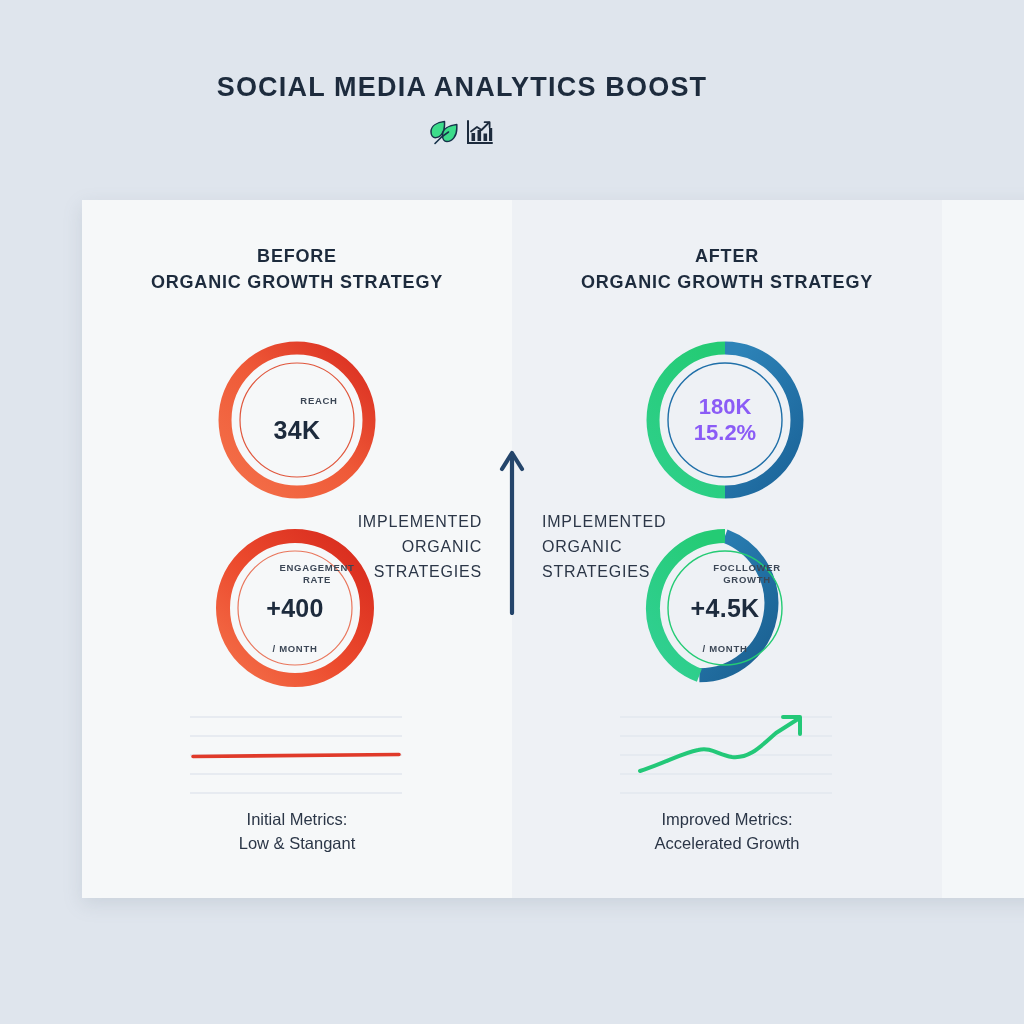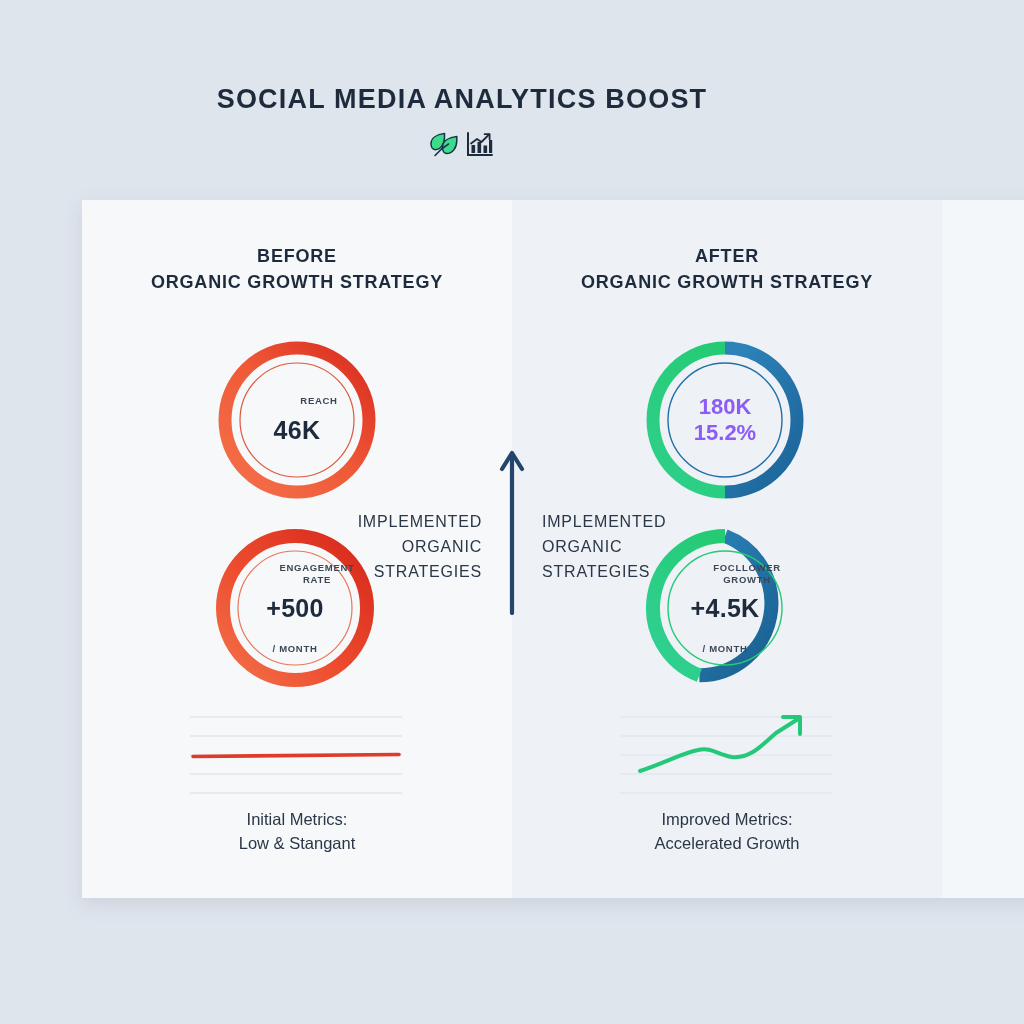--- a/index.html
+++ b/index.html
@@ -11,21 +11,21 @@
     height: 1024px;
     background: #dfe5ed;
     font-family: "Liberation Sans", sans-serif;
     overflow: hidden;
     position: relative;
   }
 
   
   .header {
     position: absolute;
-    top: 12px; left: 0;
+    top: 0; left: 0;
     width: 924px;
     text-align: center;
   }
   .page-title {
     margin: 0;
     padding-top: 72px;
     font-size: 27px;
     font-weight: bold;
     letter-spacing: 1.2px;
     color: #1d2b3d;
@@ -222,40 +222,40 @@
             <stop offset="0%" stop-color="#f4714a"></stop>
             <stop offset="50%" stop-color="#ef5a38"></stop>
             <stop offset="100%" stop-color="#d92b1f"></stop>
           </linearGradient>
         </defs>
         <circle cx="80" cy="80" r="72" fill="none" stroke="url(#gradRedA)" stroke-width="13"></circle>
         <circle cx="80" cy="80" r="57" fill="none" stroke="#e0563c" stroke-width="1.2"></circle>
       </svg>
       <div class="donut-center">
         <div class="d-label">REACH</div>
-        <div class="d-value">46K</div>
+        <div class="d-value">34K</div>
       </div>
     </div>
 
     <div class="donut donut-2">
       <svg width="160" height="160" viewBox="0 0 160 160">
         <defs>
           <linearGradient id="gradRedB" x1="0" y1="1" x2="1" y2="0">
             <stop offset="0%" stop-color="#f4714a"></stop>
             <stop offset="45%" stop-color="#ec4b2e"></stop>
             <stop offset="100%" stop-color="#d6281c"></stop>
           </linearGradient>
         </defs>
         <circle cx="80" cy="80" r="72" fill="none" stroke="url(#gradRedB)" stroke-width="14"></circle>
         <circle cx="80" cy="80" r="57" fill="none" stroke="#e9765c" stroke-width="1.2"></circle>
       </svg>
       <div class="donut-center">
         <div class="d-label">ENGAGEMENT</div>
         <div class="d-label">RATE</div>
-        <div class="d-value">+500</div>
+        <div class="d-value">+400</div>
         <div class="d-sub">/ MONTH</div>
       </div>
     </div>
 
     <div class="arrow-caption arrow-caption-left">
       <span>IMPLEMENTED ORGANIC STRATEGIES</span>
     </div>
 
     <div class="mini-chart">
       <svg width="212" height="100" viewBox="0 0 212 100">

